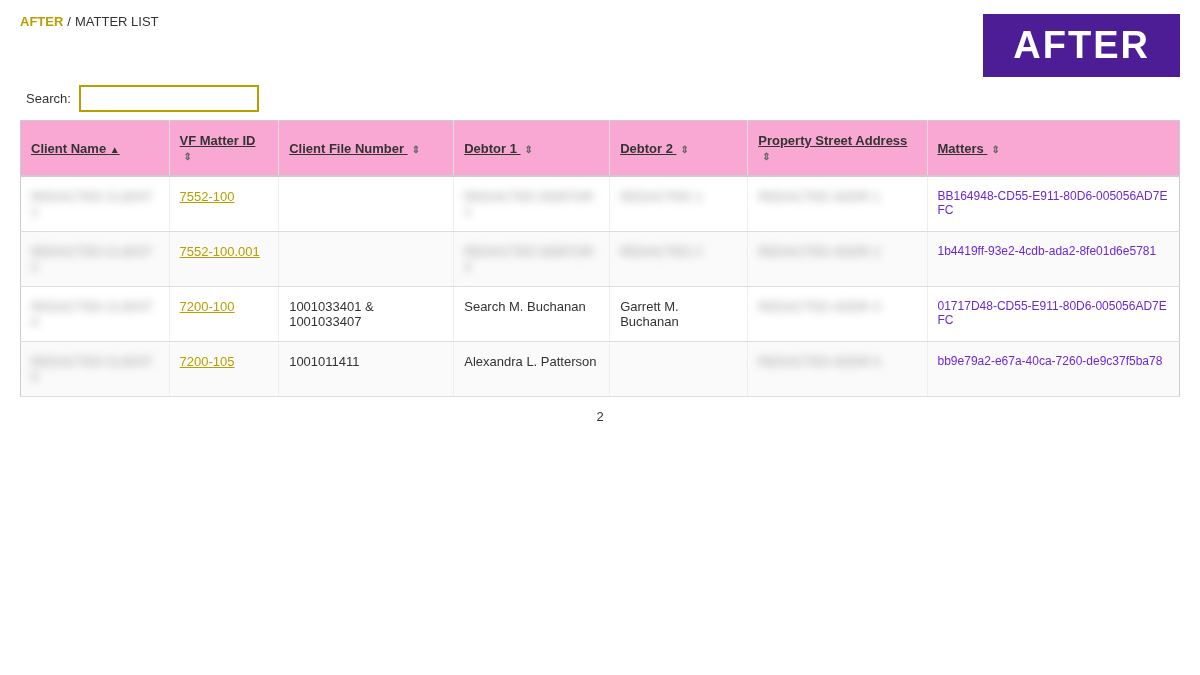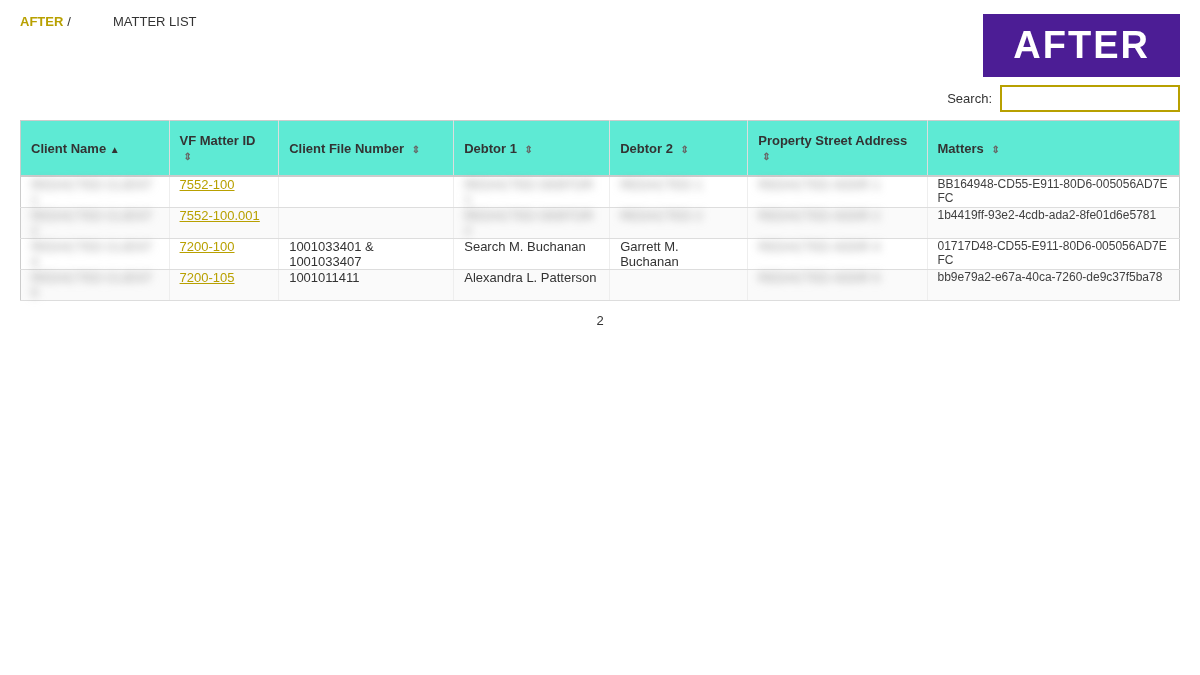--- a/index.html
+++ b/index.html
@@ -30,37 +30,35 @@
       font-weight: bold;
       text-decoration: none;
     }
 
     .breadcrumb .separator {
       color: #333;
     }
 
     .breadcrumb .current {
       color: #333;
-      margin-left: 38px;
     }
 
     .after-badge {
       background: #4c1d95;
       color: #fff;
       font-size: 38px;
       font-weight: bold;
       padding: 10px 30px;
       letter-spacing: 2px;
     }
 
     .search-area {
       display: flex;
       align-items: center;
-      justify-content: flex-end;
-      padding: 8px 20px;
+      padding: 8px 26px;
       gap: 8px;
     }
 
     .search-label {
       font-size: 13px;
       color: #333;
     }
 
     .search-input {
       border: 2px solid #b8a000;
@@ -74,21 +72,22 @@
       padding: 0 20px 20px 20px;
     }
 
     table {
       width: 100%;
       border-collapse: collapse;
       border: 1px solid #ccc;
     }
 
     thead tr {
-      background: #5eead4;
+      background: #f9a8d4;
+      text-decoration: underline;
     }
 
     th {
       padding: 12px 10px;
       text-align: left;
       font-weight: bold;
       font-size: 13px;
       color: #333;
       border-bottom: 2px solid #ccc;
       border-right: 1px solid #ddd;
@@ -107,21 +106,21 @@
       font-size: 10px;
       color: #666;
     }
 
     .sort-icon-up {
       color: #333;
       font-size: 10px;
     }
 
     td {
-      padding: 0 10px;
+      padding: 12px 10px;
       border-bottom: 1px solid #ddd;
       border-right: 1px solid #eee;
       vertical-align: top;
       font-size: 13px;
     }
 
     td:last-child {
       border-right: none;
     }
 
@@ -136,21 +135,21 @@
     }
 
     .matter-link {
       color: #b8a000;
       text-decoration: underline;
       cursor: pointer;
     }
 
     .matters-cell {
       font-size: 12px;
-      color: #404040;
+      color: #6d28d9;
       word-break: break-all;
     }
 
     .pagination {
       text-align: center;
       padding: 12px 0;
       font-size: 13px;
       color: #333;
     }
 

